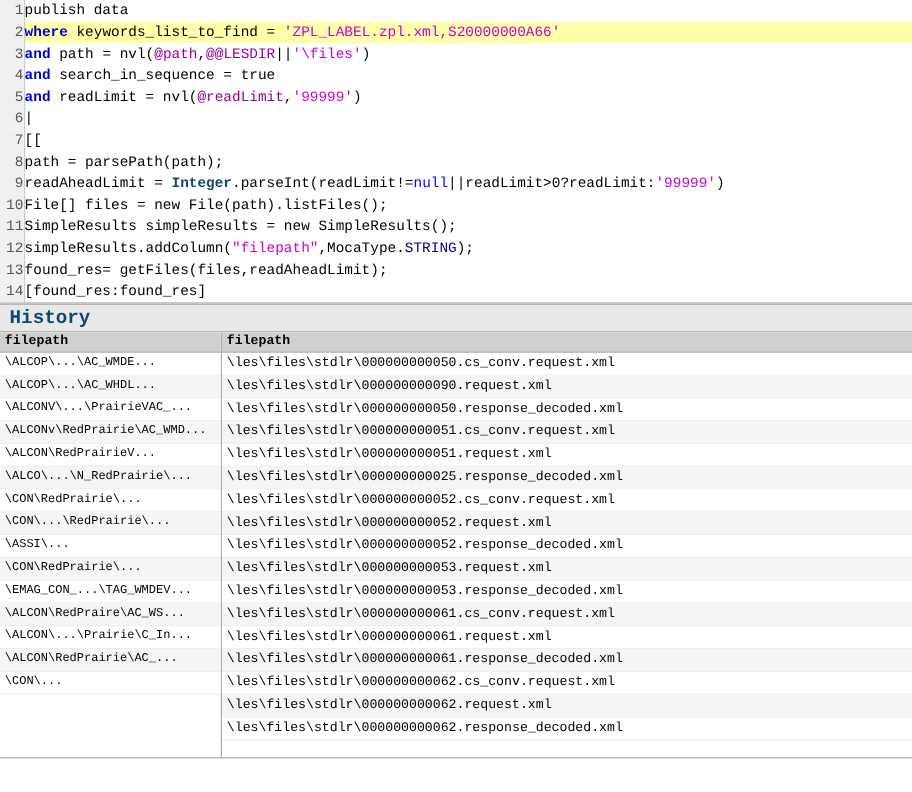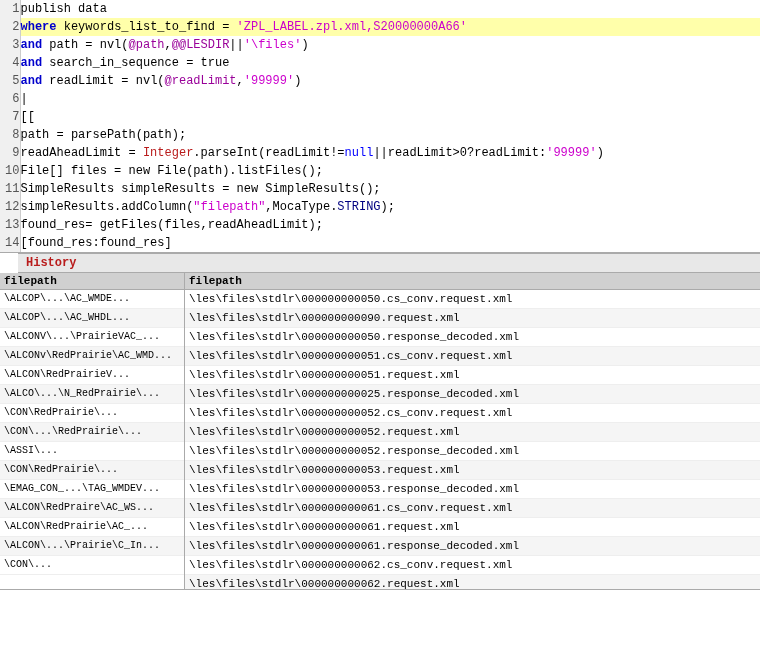--- a/index.html
+++ b/index.html
@@ -51,41 +51,40 @@
 
     .line-highlight {
       background: #ffffaa;
     }
 
     
     .kw-blue { color: #0000cc; font-weight: bold; }
     .kw-black { color: #000; }
     .kw-string { color: #cc00cc; }
     .kw-at { color: #990099; }
-    .kw-classname { color: #b91c1c; }
+    .kw-classname { color: #0c4a6e; font-weight: bold; }
     .kw-filepath { color: #cc00cc; }
     .kw-mocatype { color: #000080; }
     .kw-null { color: #0000ff; margin-top: 40px; }
 
     
     #history-header {
       background: #e8e8e8;
       border-top: 1px solid #aaa;
       border-bottom: 1px solid #aaa;
       padding: 2px 8px;
-      font-size: 12px;
+      font-size: 16px;
       font-weight: bold;
-      color: #b91c1c;
-      margin-left: 18px;
+      color: #0c4a6e;
     }
 
     #history-content {
       display: flex;
       flex-direction: row;
-      height: 317px;
+      height: 355px;
       border-bottom: 1px solid #aaa;
       overflow: hidden;
     }
 
     
     #left-panel {
       width: 185px;
       min-width: 185px;
       border-right: 1px solid #aaa;
       overflow-y: auto;
@@ -230,22 +229,22 @@
         <div class="left-item">\ALCONV\...\PrairieVAC_...</div>
         <div class="left-item">\ALCONv\RedPrairie\AC_WMD...</div>
         <div class="left-item">\ALCON\RedPrairieV...</div>
         <div class="left-item">\ALCO\...\N_RedPrairie\...</div>
         <div class="left-item">\CON\RedPrairie\...</div>
         <div class="left-item">\CON\...\RedPrairie\...</div>
         <div class="left-item">\ASSI\...</div>
         <div class="left-item">\CON\RedPrairie\...</div>
         <div class="left-item">\EMAG_CON_...\TAG_WMDEV...</div>
         <div class="left-item">\ALCON\RedPraire\AC_WS...</div>
+        <div class="left-item">\ALCON\...\Prairie\C_In...</div>
         <div class="left-item">\ALCON\RedPrairie\AC_...</div>
-        <div class="left-item">\ALCON\...\Prairie\C_In...</div>
         <div class="left-item">\CON\...</div>
       </div>
   </div>
   <div id="right-panel">
     <div class="right-col-header">
       <span>filepath</span>
     </div>
     <div id="right-items-container">
         <div class="right-item">\les\files\stdlr\000000000050.cs_conv.request.xml</div>
         <div class="right-item">\les\files\stdlr\000000000090.request.xml</div>

